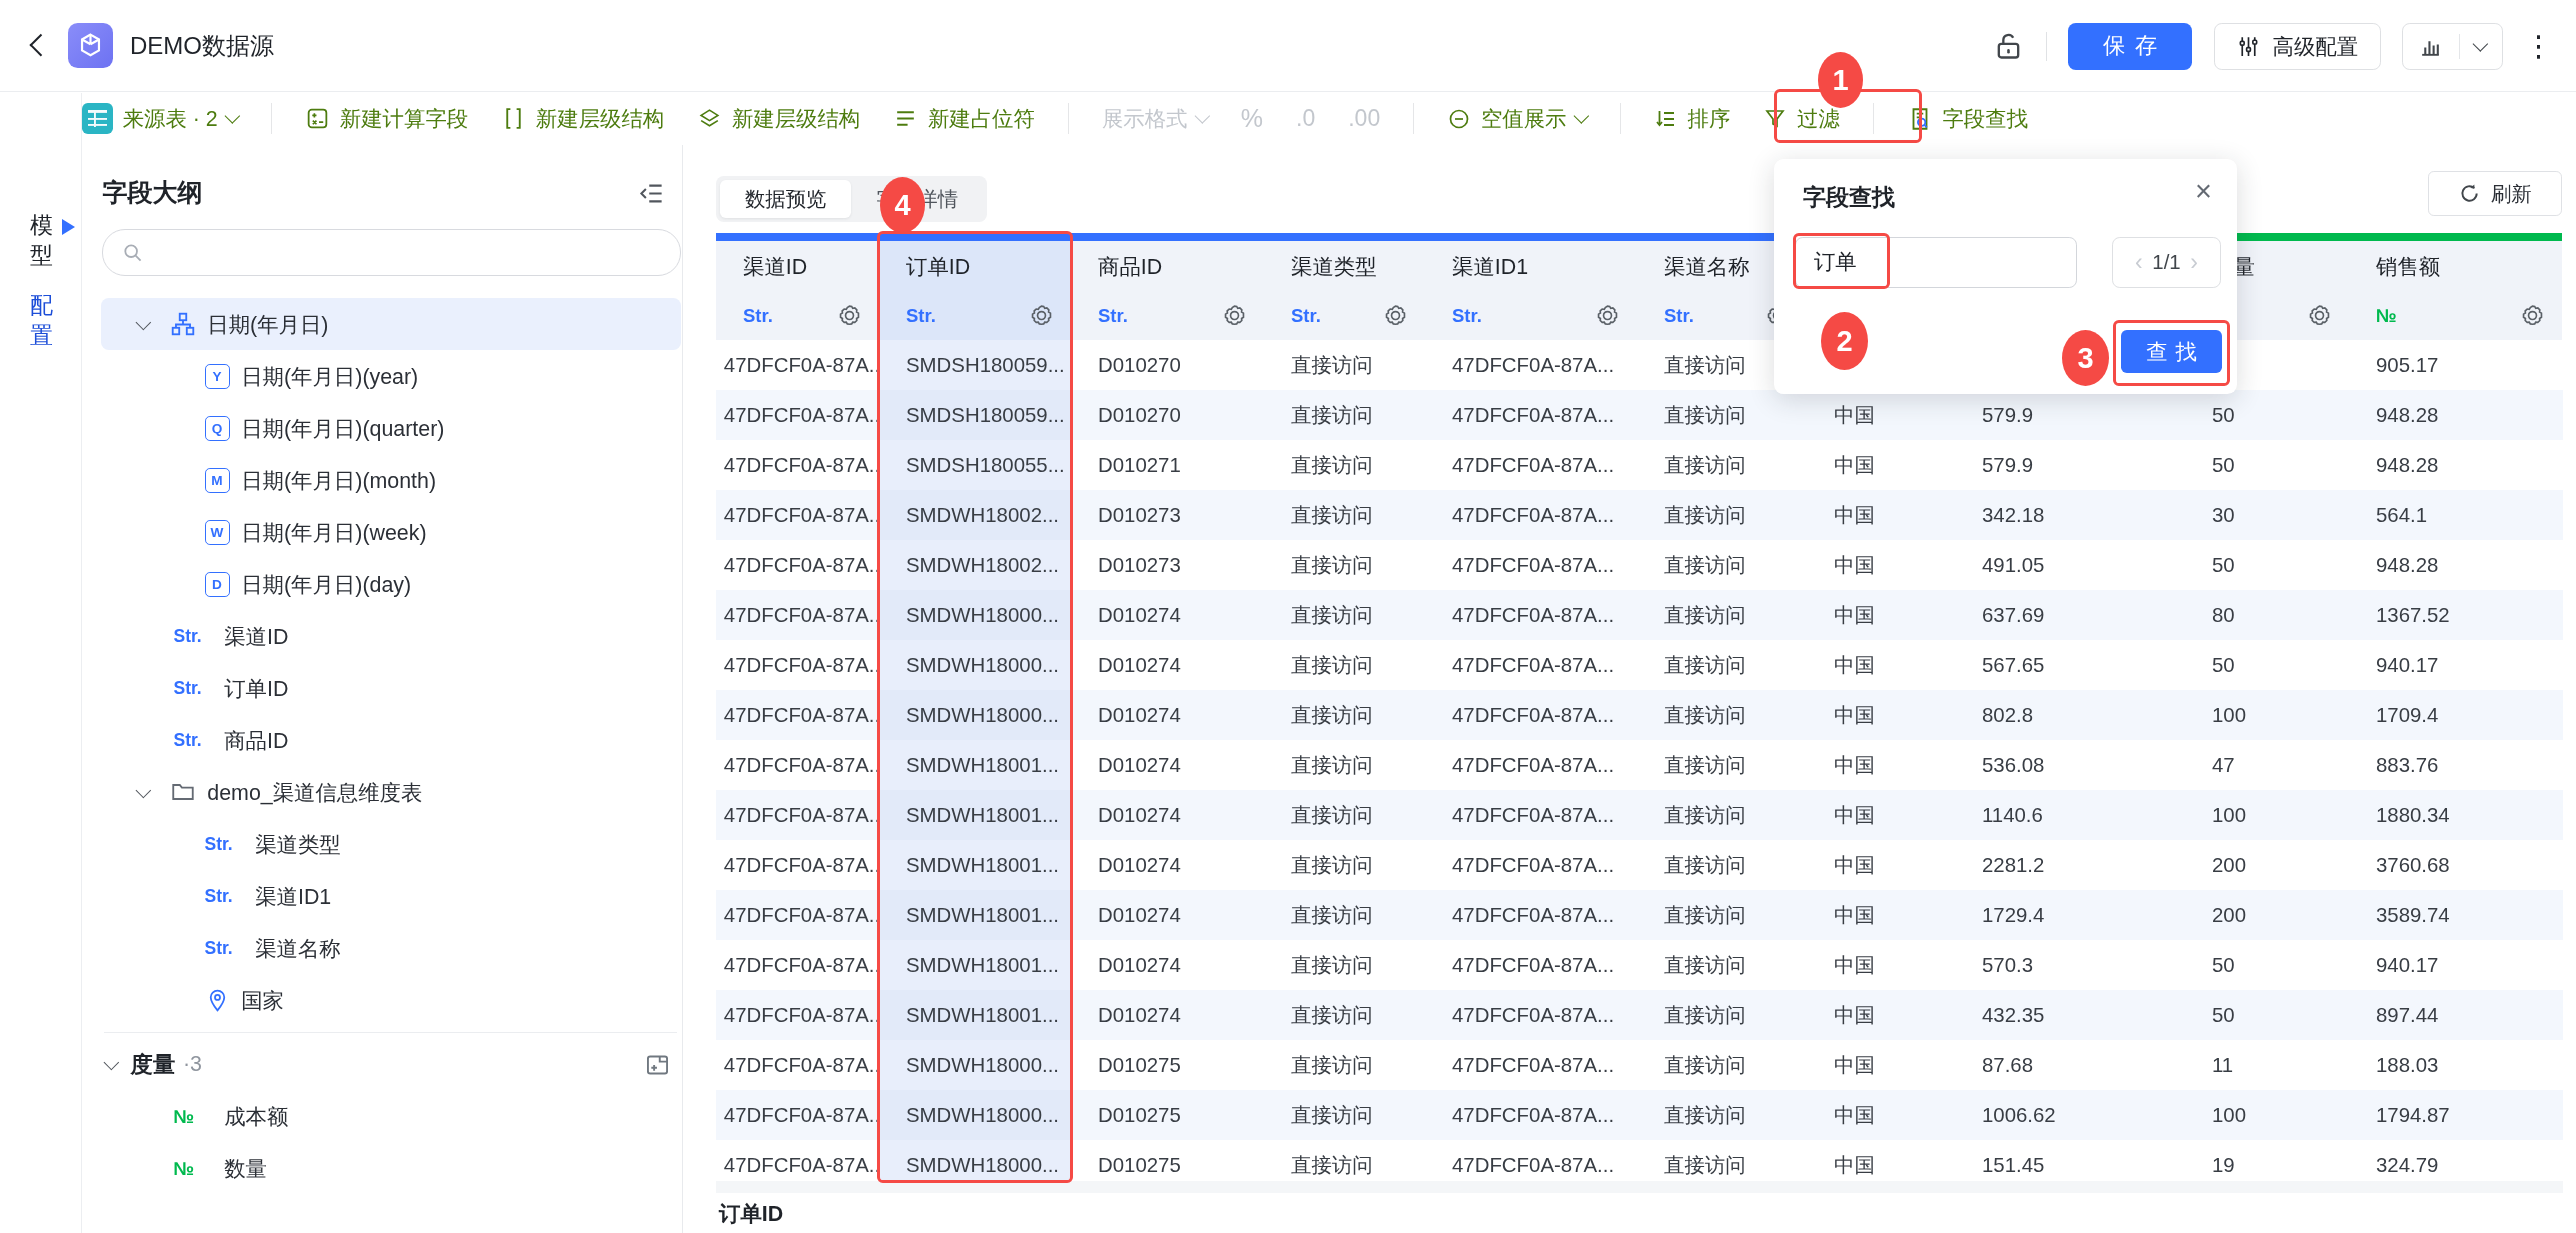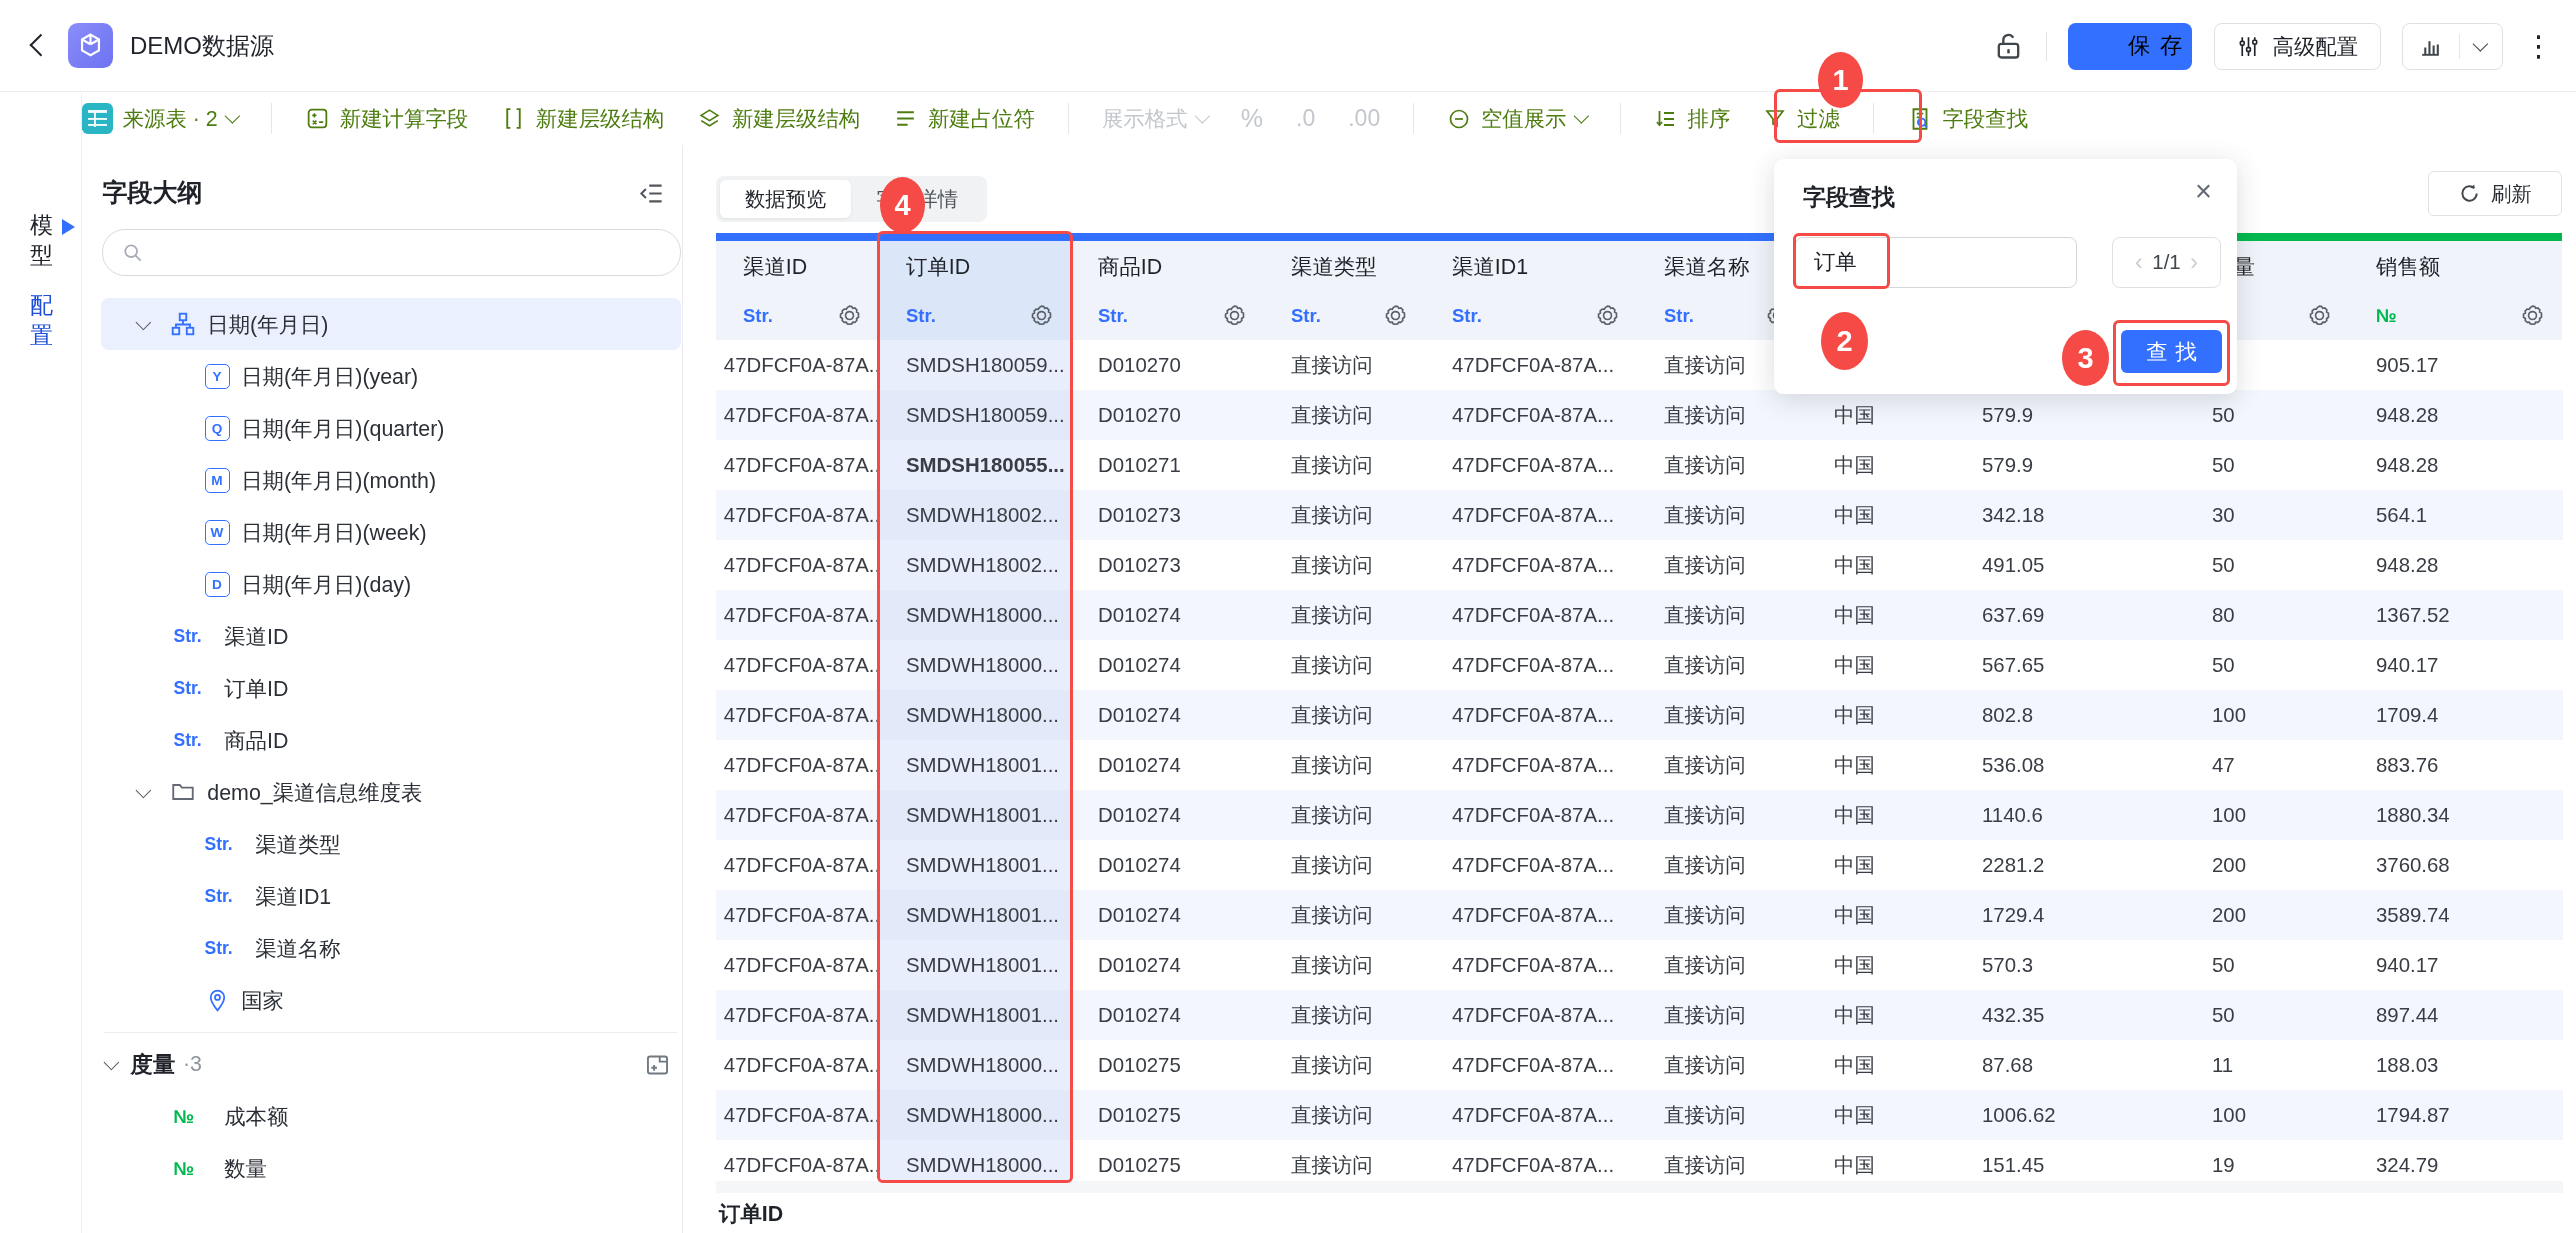--- a/index.html
+++ b/index.html
@@ -13,22 +13,22 @@
     border-bottom:1px solid #ebedf0; display:flex; align-items:center; z-index:20; }
   .back { margin-left:25px; width:25px; height:25px; position:relative; cursor:pointer; }
   .back::before { content:""; position:absolute; left:7.8px; top:3.9px; width:13.6px; height:13.6px;
     border-left:2.4px solid #1f2329; border-bottom:2.4px solid #1f2329; transform:rotate(45deg); }
   .appicon { width:45px; height:45px; margin-left:17.5px; border-radius:9.7px;
     background:linear-gradient(135deg,#8a8df9,#6d72f2); display:flex; align-items:center; justify-content:center; }
   .doc-title { margin-left:17.5px; font-size:24px; color:#1f2329; font-weight:500; }
   .topbar-right { position:absolute; right:0; top:0; height:92px; display:flex; align-items:center; }
   .iconbtn { color:#41464b; margin-right:21.4px; cursor:pointer; }
   .tb-sep { width:1px; height:29px; background:#e0e2e5; margin-right:21.4px; }
-  .btn-save { width:124px; height:47px; background:#3370ff; color:#000000; border:none; border-radius:7.8px;
-    font-size:22.3px; letter-spacing:9.7px; padding-left:9.7px; font-family:inherit; cursor:pointer; margin-right:21.4px;text-align:right; }
+  .btn-save { width:124px; height:47px; background:#3370ff; color:#ffffff; border:none; border-radius:7.8px;
+    font-size:22.3px; letter-spacing:9.7px; padding-left:9.7px; font-family:inherit; cursor:pointer; margin-right:21.4px; }
   .btn-adv { height:47px; padding:0 21.4px; background:#fff; border:1px solid #dee0e3; border-radius:7.8px;
     display:flex; align-items:center; gap:11.7px; font-size:21.4px; color:#1f2329; cursor:pointer; margin-right:21.4px; }
   .btn-chart { height:47px; border:1px solid #dee0e3; border-radius:7.8px; display:flex; align-items:center; margin-right:21.4px; }
   .btn-chart .seg { padding:0 15.5px; height:100%; display:flex; align-items:center; cursor:pointer; }
   .btn-chart .mid { width:1px; height:25px; background:#e4e6e9; }
   .kebab { font-size:29px; color:#1f2329; margin-right:23px; cursor:pointer; line-height:1; }
 
   
   .toolbar { position:absolute; left:82px; top:93px; width:2494px; height:51px; background:#fff;
     display:flex; align-items:center; z-index:15; }
@@ -579,21 +579,21 @@
           <div class="cell" style="width: 161px;">直接访问</div>
           <div class="cell" style="width: 212px;">47DFCF0A-87A...</div>
           <div class="cell" style="width: 170px;">直接访问</div>
           <div class="cell" style="width: 148px;">中国</div>
           <div class="cell" style="width: 230px;">579.9</div>
           <div class="cell" style="width: 164px;">50</div>
           <div class="cell" style="width: 213px;">948.28</div>
         </div>
         <div class="r">
           <div class="cell first" style="width: 163px;">47DFCF0A-87A...</div>
-          <div class="cell hlc" style="width: 192px; font-weight: bold;">SMDSH180055...</div>
+          <div class="cell hlc" style="width: 192px;">SMDSH180055...</div>
           <div class="cell" style="width: 193px;">D010271</div>
           <div class="cell" style="width: 161px;">直接访问</div>
           <div class="cell" style="width: 212px;">47DFCF0A-87A...</div>
           <div class="cell" style="width: 170px;">直接访问</div>
           <div class="cell" style="width: 148px;">中国</div>
           <div class="cell" style="width: 230px;">579.9</div>
           <div class="cell" style="width: 164px;">50</div>
           <div class="cell" style="width: 213px;">948.28</div>
         </div>
         <div class="r">

